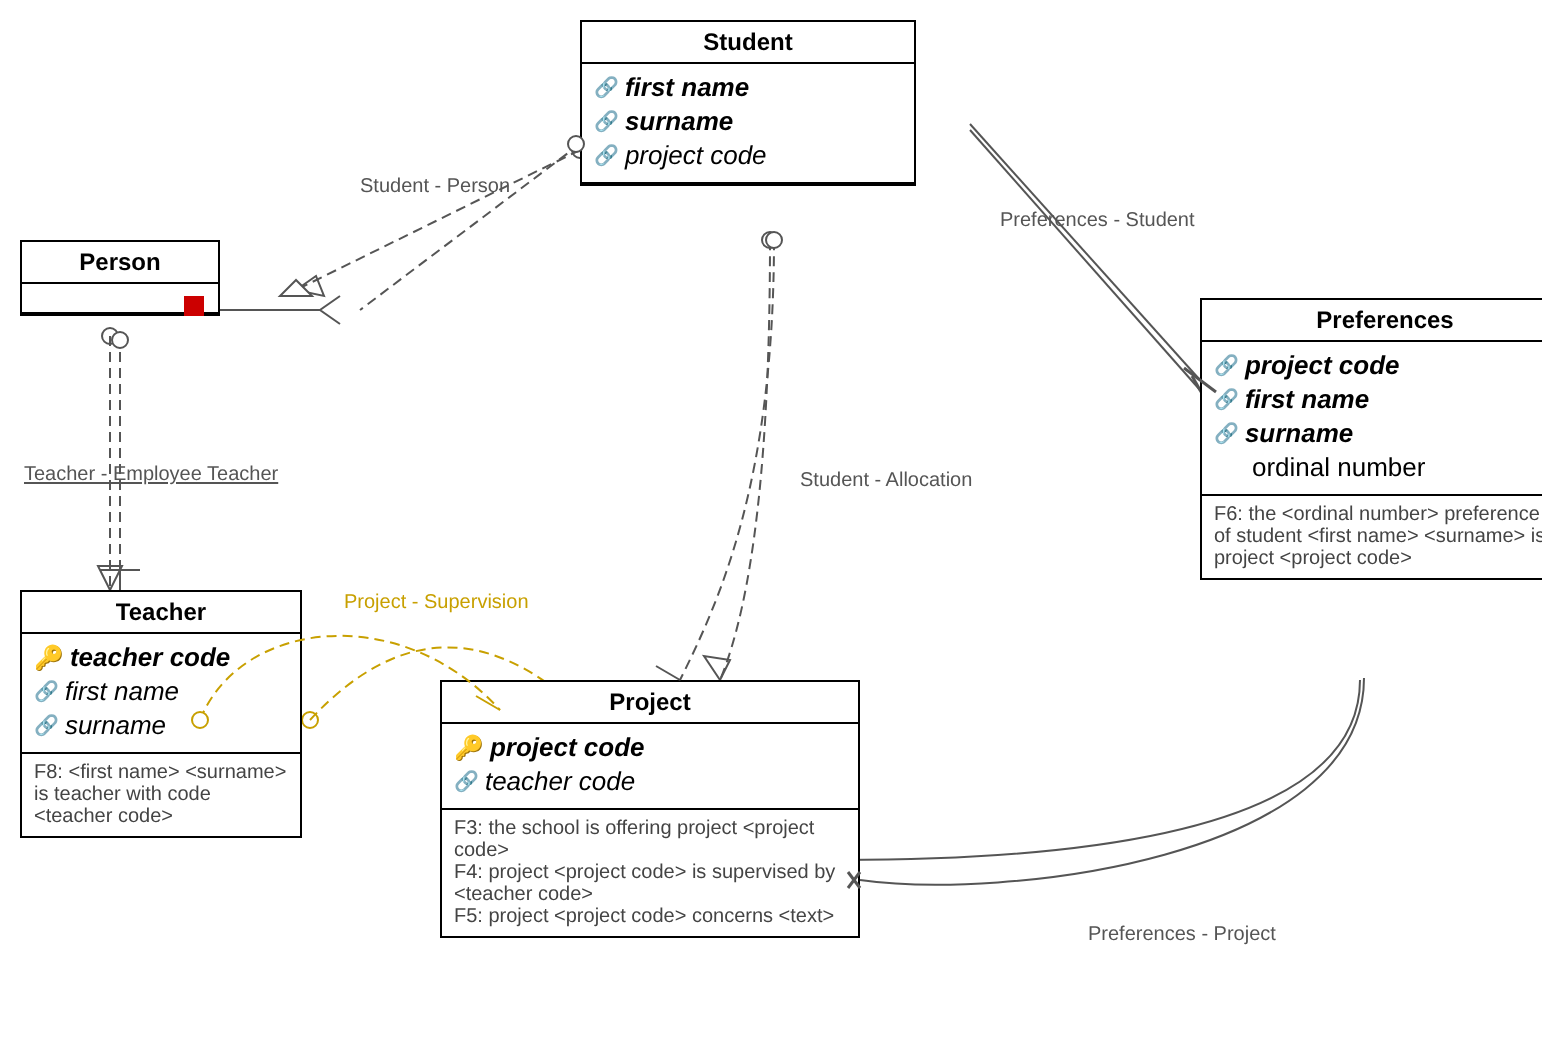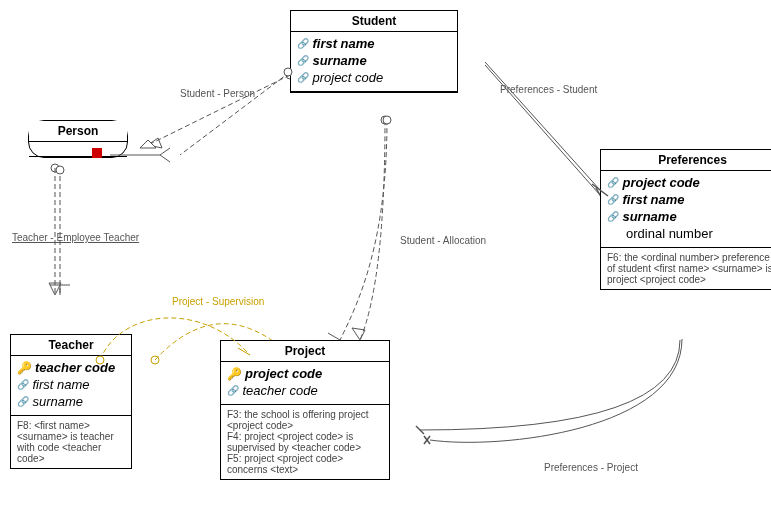--- a/index.html
+++ b/index.html
@@ -140,21 +140,21 @@
 
     <line x1="596" y1="188" x2="604" y2="202" stroke="#555" stroke-width="1.5"></line>
 
     <path d="M 680,340 Q 680,430 420,430" fill="none" stroke="#555" stroke-width="1"></path>
     <line x1="416" y1="426" x2="424" y2="434" stroke="#555" stroke-width="1.5"></line>
 
     <path d="M 148,140 L 140,148 L 156,148 Z" fill="white" stroke="#555" stroke-width="1"></path>
 
   </svg>
 
-  <div class="uml-box" style="left:28px; top:120px; width:100px;border-radius:16px;">
+  <div class="uml-box" style="left:10px; top:120px; width:100px;">
     <div class="uml-box-title">Person</div>
     <div class="uml-box-attrs" style="min-height:15px;"></div>
   </div>
 
   <div class="red-square" style="left:92px; top:148px;"></div>
 
   <div class="uml-box" style="left:290px; top:10px; width:168px;">
     <div class="uml-box-title">Student</div>
     <div class="uml-box-attrs">
       <div class="attr-row">
@@ -165,40 +165,40 @@
         <span class="chain-icon">🔗</span>
         <span class="attr-text bold-italic">surname</span>
       </div>
       <div class="attr-row">
         <span class="chain-icon">🔗</span>
         <span class="attr-text italic">project code</span>
       </div>
     </div>
   </div>
 
-  <div class="uml-box" style="left:10px; top:295px; width:122px;margin-top:39px;">
+  <div class="uml-box" style="left:10px; top:295px; width:141px;">
     <div class="uml-box-title">Teacher</div>
     <div class="uml-box-attrs">
       <div class="attr-row">
         <span class="key-icon">🔑</span>
         <span class="attr-text bold-italic">teacher code</span>
       </div>
       <div class="attr-row">
         <span class="chain-icon">🔗</span>
         <span class="attr-text italic">first name</span>
       </div>
       <div class="attr-row">
         <span class="chain-icon">🔗</span>
         <span class="attr-text italic">surname</span>
       </div>
     </div>
     <div class="uml-box-constraint">F8: &lt;first name&gt; &lt;surname&gt; is teacher with code &lt;teacher code&gt;</div>
   </div>
 
-  <div class="uml-box" style="left:220px; top:340px; width:170px;">
+  <div class="uml-box" style="left:220px; top:340px; width:210px;">
     <div class="uml-box-title">Project</div>
     <div class="uml-box-attrs">
       <div class="attr-row">
         <span class="key-icon">🔑</span>
         <span class="attr-text bold-italic">project code</span>
       </div>
       <div class="attr-row">
         <span class="chain-icon">🔗</span>
         <span class="attr-text italic">teacher code</span>
       </div>
@@ -232,21 +232,21 @@
   </div>
 
   <div class="label-text" style="left:180px; top:88px; color:#555;">Student - Person</div>
 
   <div class="label-text" style="left:12px; top:232px; color:#555;text-decoration:underline;">Teacher - Employee Teacher</div>
 
   <div class="label-text" style="left:172px; top:296px; color:#c8a000;">Project - Supervision</div>
 
   <div class="label-text" style="left:400px; top:235px; color:#555;">Student - Allocation</div>
 
-  <div class="label-text" style="left:500px; top:84px; color:#555;">Preferences - Student</div>
+  <div class="label-text" style="left:500px; top:105px; color:#555;">Preferences - Student</div>
 
   <div class="label-text" style="left:544px; top:462px; color:#555;">Preferences - Project</div>
 
   <svg style="position:absolute;top:0;left:0;width:771px;height:523px;pointer-events:none;">
 
     <line x1="290" y1="72" x2="180" y2="155" stroke="#555" stroke-width="1" stroke-dasharray="5,3"></line>
     <circle cx="288" cy="72" r="4" fill="white" stroke="#555" stroke-width="1"></circle>
 
     <polyline points="170,148 160,155 170,162" fill="none" stroke="#555" stroke-width="1"></polyline>
     <line x1="160" y1="155" x2="110" y2="155" stroke="#555" stroke-width="1"></line>

